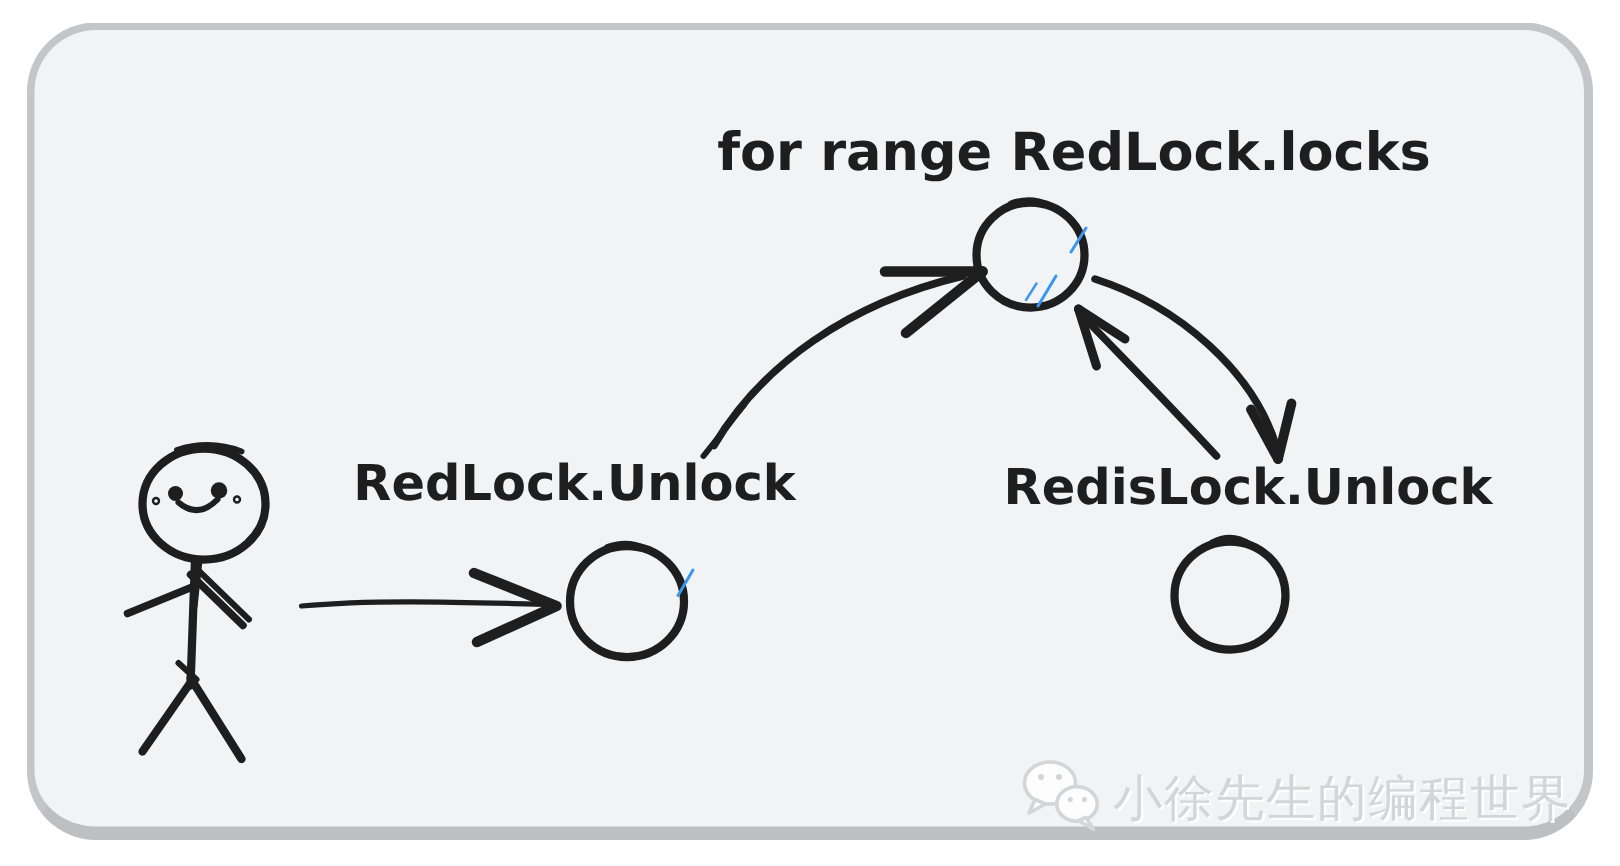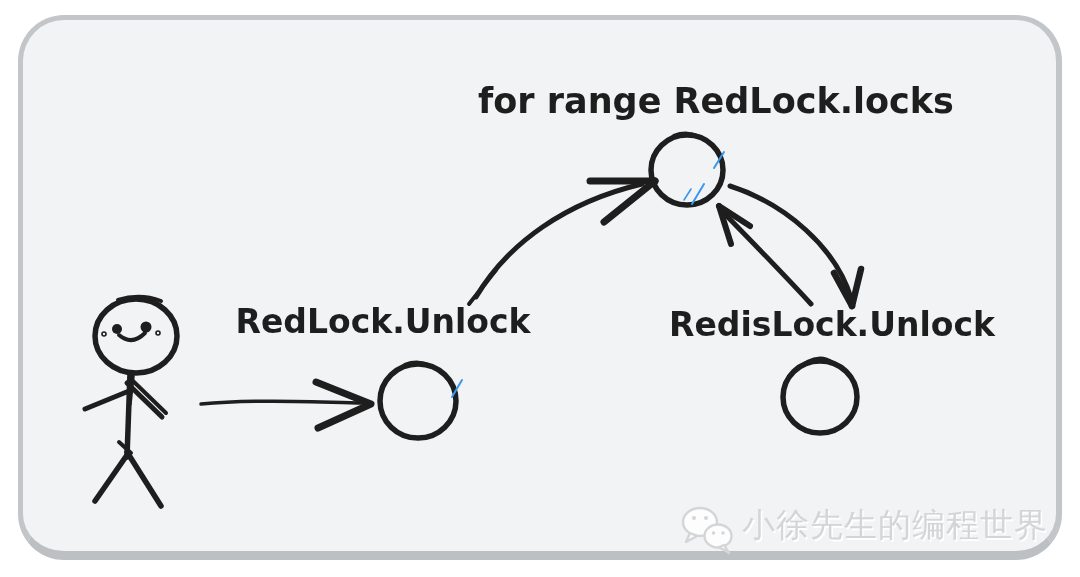--- a/index.html
+++ b/index.html
@@ -23,21 +23,21 @@
   .bluemark{stroke:#3b97ee;fill:none;stroke-linecap:round;}
   .label{
     font-family:"DejaVu Sans",sans-serif;
     font-weight:bold;
     fill:#1e1e1e;
   }
   .label-top{font-size:35px;}
   .label-side{font-size:33px;}
   .watermark{
     position:absolute;right:32px;top:503px;
-    display:flex;align-items:flex-start;gap:7px;
+    display:flex;align-items:flex-end;gap:7px;
   }
   .watermark-text{
     font-size:33px;
     color:#d3d5d7;
     text-shadow:1.5px 1.5px 0 #ffffff;
     letter-spacing:1px;
     white-space:nowrap;
   }
 </style>
 </head>

